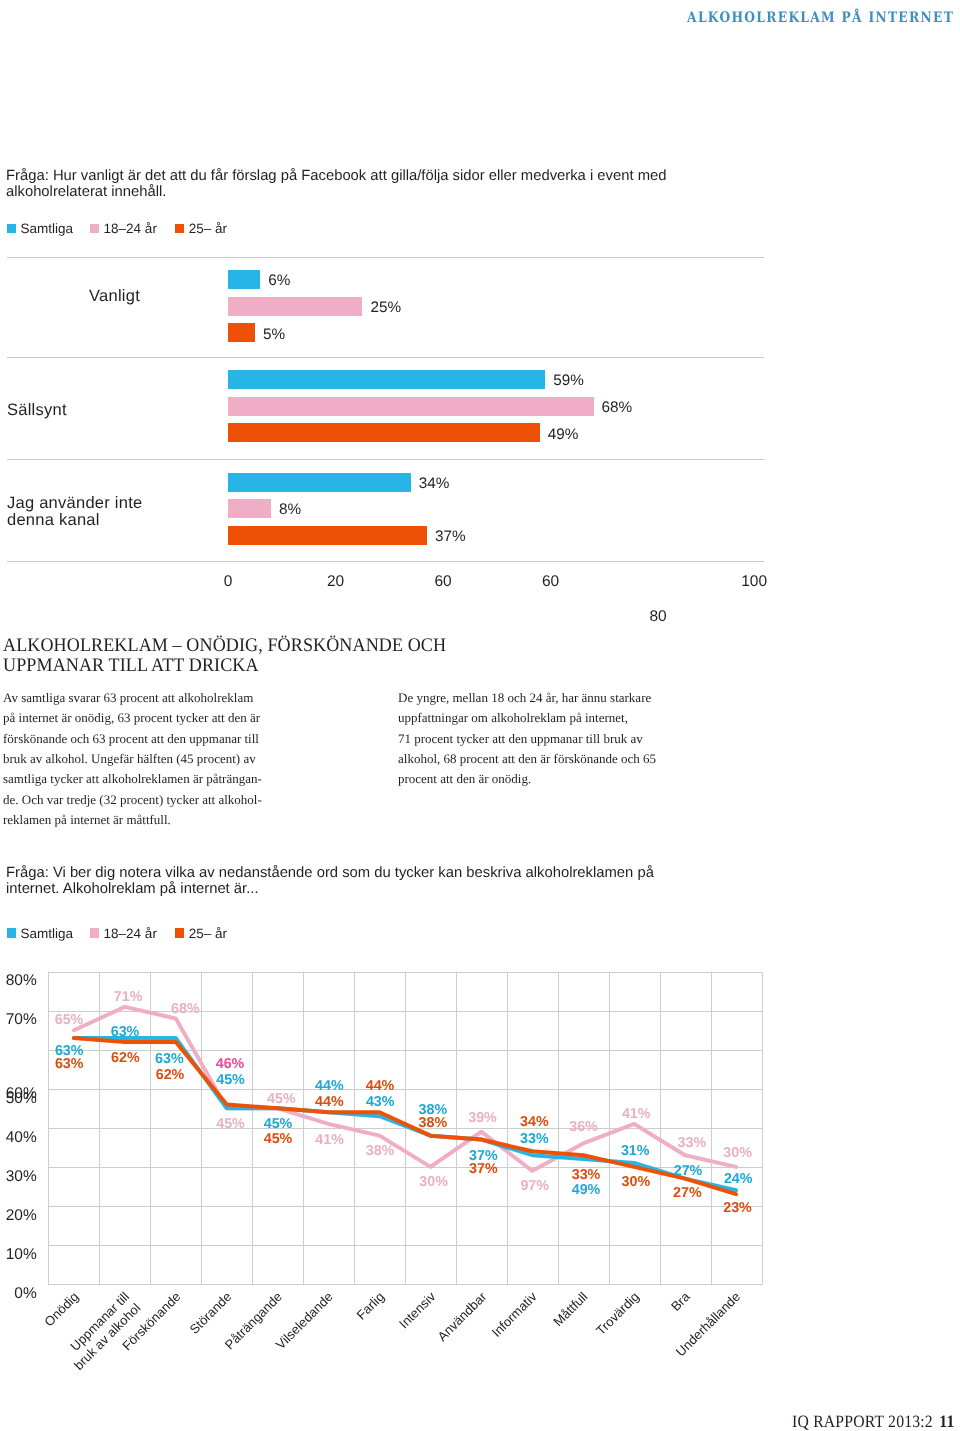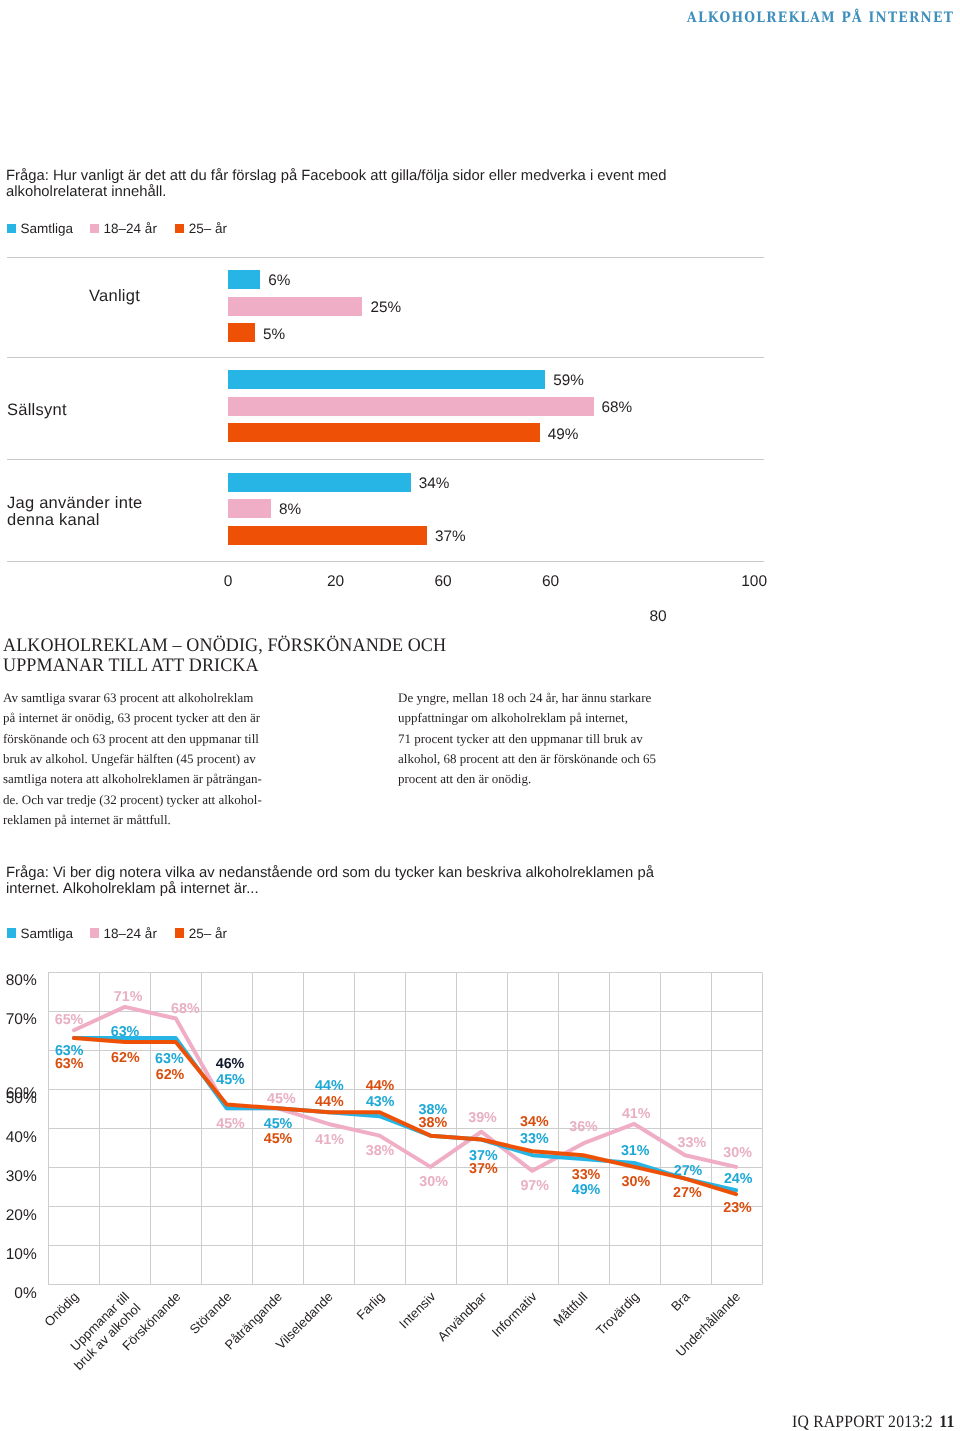--- a/index.html
+++ b/index.html
@@ -77,21 +77,21 @@
 <div class="abs xtick" style="left:520.6px;top:574.2px;width:60px;">60</div>
 <div class="abs xtick" style="left:628.1px;top:574.2px;width:60px;margin-top:35px;">80</div>
 <div class="abs xtick" style="left:724.1px;top:574.2px;width:60px;">100</div>
 <div class="abs h1" style="left:3px;top:636px;">ALKOHOLREKLAM – ONÖDIG, FÖRSKÖNANDE OCH</div>
 <div class="abs h1" style="left:3px;top:656px;">UPPMANAR TILL ATT DRICKA</div>
 <div class="abs" style="left:3px;top:688.0px;">
   <div class="abs body" style="left:0;top:0.00px;white-space:nowrap;">Av samtliga svarar 63 procent att alkoholreklam</div>
   <div class="abs body" style="left:0;top:20.35px;white-space:nowrap;">på internet är onödig, 63 procent tycker att den är</div>
   <div class="abs body" style="left:0;top:40.70px;white-space:nowrap;">förskönande och 63 procent att den uppmanar till</div>
   <div class="abs body" style="left:0;top:61.05px;white-space:nowrap;">bruk av alkohol. Ungefär hälften (45 procent) av</div>
-  <div class="abs body" style="left:0;top:81.40px;white-space:nowrap;">samtliga notera att alkoholreklamen är påträngan-</div>
+  <div class="abs body" style="left:0;top:81.40px;white-space:nowrap;">samtliga tycker att alkoholreklamen är påträngan-</div>
   <div class="abs body" style="left:0;top:101.75px;white-space:nowrap;">de. Och var tredje (32 procent) tycker att alkohol-</div>
   <div class="abs body" style="left:0;top:122.10px;white-space:nowrap;">reklamen på internet är måttfull.</div>
 </div>
 <div class="abs" style="left:398px;top:688.0px;">
   <div class="abs body" style="left:0;top:0.00px;white-space:nowrap;">De yngre, mellan 18 och 24 år, har ännu starkare</div>
   <div class="abs body" style="left:0;top:20.35px;white-space:nowrap;">uppfattningar om alkoholreklam på internet,</div>
   <div class="abs body" style="left:0;top:40.70px;white-space:nowrap;">71 procent tycker att den uppmanar till bruk av</div>
   <div class="abs body" style="left:0;top:61.05px;white-space:nowrap;">alkohol, 68 procent att den är förskönande och 65</div>
   <div class="abs body" style="left:0;top:81.40px;white-space:nowrap;">procent att den är onödig.</div>
 </div>
@@ -174,21 +174,21 @@
 <div class="abs dlabel" style="left:433.60px;top:1181.70px;color:#e9b0c4;transform:translate(-50%,-50%);">30%</div>
 <div class="abs dlabel" style="left:482.50px;top:1117.60px;color:#e9b0c4;transform:translate(-50%,-50%);">39%</div>
 <div class="abs dlabel" style="left:534.70px;top:1185.80px;color:#e9b0c4;transform:translate(-50%,-50%);">97%</div>
 <div class="abs dlabel" style="left:583.50px;top:1127.40px;color:#e9b0c4;transform:translate(-50%,-50%);">36%</div>
 <div class="abs dlabel" style="left:636.20px;top:1113.60px;color:#e9b0c4;transform:translate(-50%,-50%);">41%</div>
 <div class="abs dlabel" style="left:691.80px;top:1143.20px;color:#e9b0c4;transform:translate(-50%,-50%);">33%</div>
 <div class="abs dlabel" style="left:737.60px;top:1153.00px;color:#e9b0c4;transform:translate(-50%,-50%);">30%</div>
 <div class="abs dlabel" style="left:69.20px;top:1063.90px;color:#d94e0e;transform:translate(-50%,-50%);">63%</div>
 <div class="abs dlabel" style="left:125.40px;top:1058.20px;color:#d94e0e;transform:translate(-50%,-50%);">62%</div>
 <div class="abs dlabel" style="left:170.00px;top:1074.70px;color:#d94e0e;transform:translate(-50%,-50%);">62%</div>
-<div class="abs dlabel" style="left:230.00px;top:1064.10px;color:#0f172a;transform:translate(-50%,-50%);">46%</div>
+<div class="abs dlabel" style="left:230.00px;top:1064.10px;color:#ec4899;transform:translate(-50%,-50%);">46%</div>
 <div class="abs dlabel" style="left:278.00px;top:1139.40px;color:#d94e0e;transform:translate(-50%,-50%);">45%</div>
 <div class="abs dlabel" style="left:329.40px;top:1101.80px;color:#d94e0e;transform:translate(-50%,-50%);">44%</div>
 <div class="abs dlabel" style="left:380.00px;top:1085.60px;color:#d94e0e;transform:translate(-50%,-50%);">44%</div>
 <div class="abs dlabel" style="left:432.80px;top:1123.30px;color:#d94e0e;transform:translate(-50%,-50%);">38%</div>
 <div class="abs dlabel" style="left:483.30px;top:1169.40px;color:#d94e0e;transform:translate(-50%,-50%);">37%</div>
 <div class="abs dlabel" style="left:534.40px;top:1122.40px;color:#d94e0e;transform:translate(-50%,-50%);">34%</div>
 <div class="abs dlabel" style="left:586.00px;top:1175.20px;color:#d94e0e;transform:translate(-50%,-50%);">33%</div>
 <div class="abs dlabel" style="left:635.90px;top:1181.60px;color:#d94e0e;transform:translate(-50%,-50%);">30%</div>
 <div class="abs dlabel" style="left:687.30px;top:1193.10px;color:#d94e0e;transform:translate(-50%,-50%);">27%</div>
 <div class="abs dlabel" style="left:737.50px;top:1208.40px;color:#d94e0e;transform:translate(-50%,-50%);">23%</div>

